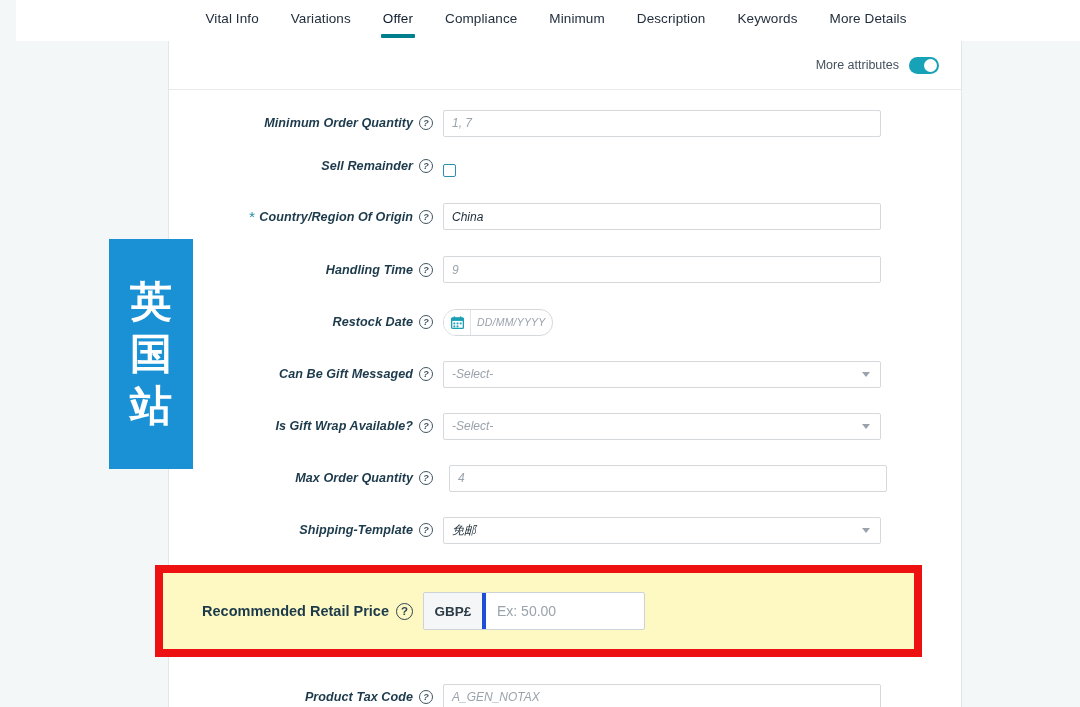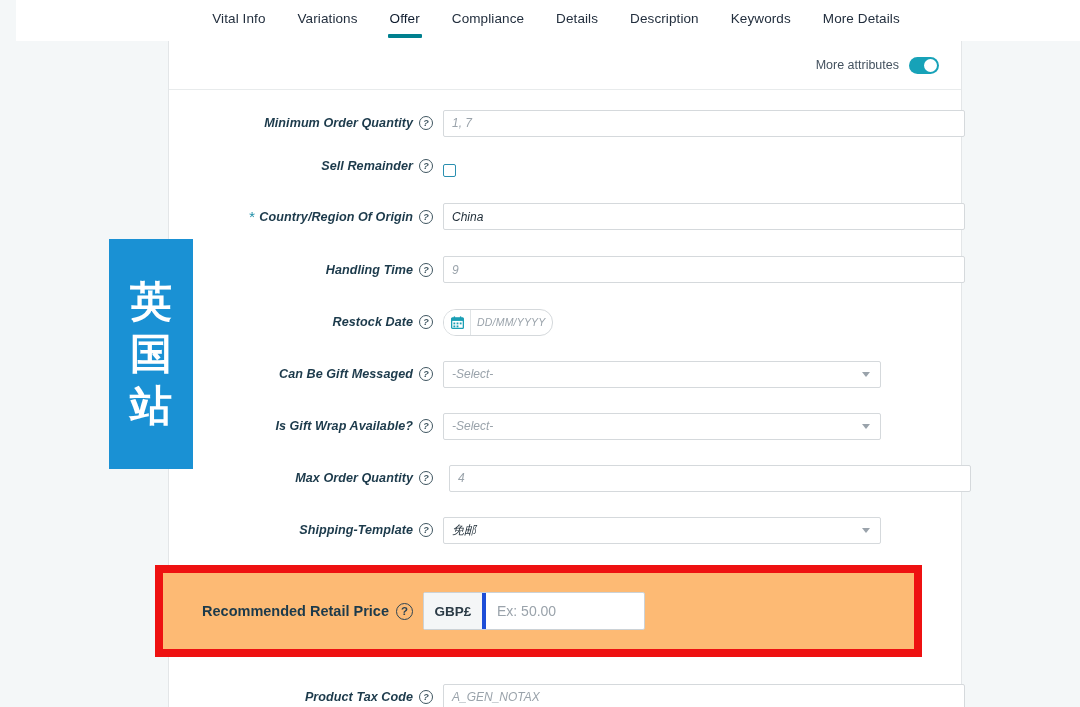--- a/index.html
+++ b/index.html
@@ -80,21 +80,21 @@
   }
   .help-icon {
     width: 14px; height: 14px; border: 1.3px solid #3f5661; border-radius: 50%;
     display: inline-flex; align-items: center; justify-content: center;
     font-size: 9.5px; color: #3f5661; font-weight: bold; flex: none;
     cursor: pointer; line-height: 1;
   }
   .field-col { flex: 1; padding-right: 0; }
 
   .txt-input {
-    width: 522px; height: 27px;
+    width: 438px; height: 27px;
     border: 1px solid #d5d9dc; border-radius: 2px; background: #fff;
     font-size: 12px; color: #0f1c2e;
     padding: 0 8px; display: flex; align-items: center;
     font-family: "Liberation Sans", sans-serif;
   }
   .txt-input.placeholder { color: #9aa3ab; }
   .txt-input.value { color: #1d2b36; }
 
   .select-input {
     width: 438px; height: 27px;
@@ -138,21 +138,21 @@
   }
   .ghost-row .divider {
     position: absolute; left: 46px; top: 0; bottom: 0; width: 1px; background: #e3e7e9;
   }
 
   
   .red-box {
     position: absolute; left: 155px; top: 565px;
     width: 767px; height: 92px;
     border: 8px solid #ee1111;
-    background: #fdba74;
+    background: #fef9c3;
     display: flex; align-items: center;
   }
   .rrp-label-col {
     width: 260px; flex: none;
     display: flex; align-items: center; justify-content: flex-end; gap: 7px;
     padding-right: 10px;
   }
   .rrp-label {
     font-size: 14.5px; font-weight: bold; color: #1c3a4b; white-space: nowrap;
   }
@@ -192,21 +192,21 @@
 </head>
 <body>
 
 <div id="app">
 
   <div class="tabbar">
     <div class="tab">Vital Info</div>
     <div class="tab">Variations</div>
     <div class="tab active">Offer</div>
     <div class="tab">Compliance</div>
-    <div class="tab">Details</div>
+    <div class="tab">Minimum</div>
     <div class="tab">Description</div>
     <div class="tab">Keywords</div>
     <div class="tab">More Details</div>
   </div>
 
   <div class="card">
 
     <div class="card-header">
       <div class="more-attributes-label">More attributes</div>
       <div class="toggle">

